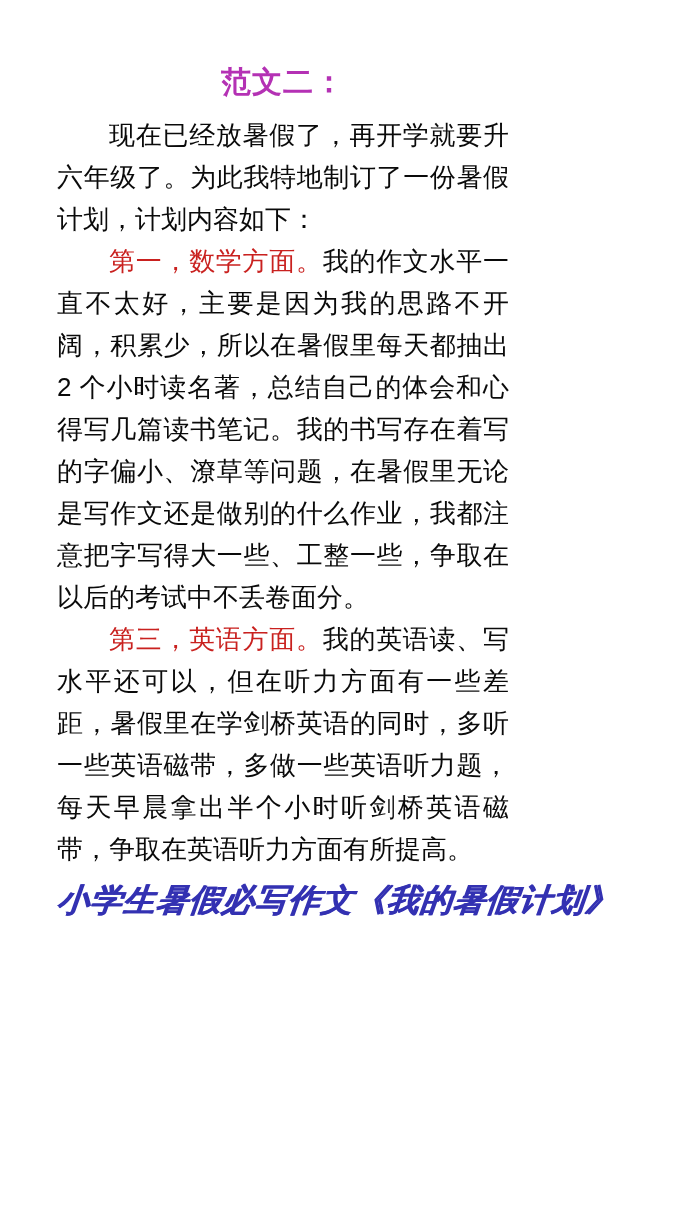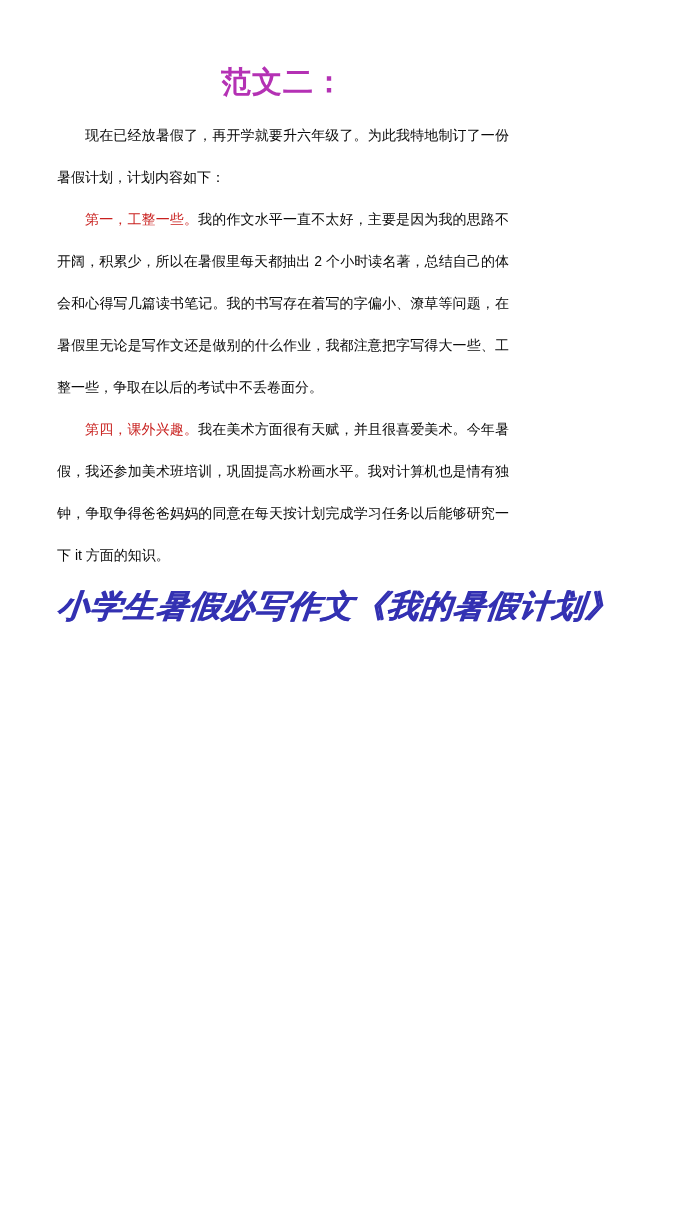--- a/index.html
+++ b/index.html
@@ -23,21 +23,21 @@
   .doc-title {
     margin: 0 0 14px 0;
     text-align: center;
     font-size: 30px;
     line-height: 36px;
     font-weight: bold;
     color: var(--title, #b431b4);
     letter-spacing: 1px;
   }
   .body-text {
-    font-size: 14px;
+    font-size: 26px;
     line-height: 42px;
     color: var(--body, #0a0a0a);
     text-align: justify;
     text-justify: inter-character;
   }
   .para {
     margin: 0;
     text-indent: 2em;
   }
   .para:nth-of-type(6) {
@@ -65,25 +65,25 @@
 <body>
 
 <div class="doc">
 
   <h1 class="doc-title">范文二：</h1>
 
   <div class="body-text">
 
     <p class="para"><span class="lead"></span><span>现在已经放暑假了，再开学就要升六年级了。为此我特地制订了一份暑假计划，计划内容如下：</span></p>
 
-    <p class="para"><span class="lead">第一，工整一些。</span><span>我的作文水平一直不太好，主要是因为我的思路不开阔，积累少，所以在暑假里每天都抽出 2 个小时读名著，总结自己的体会和心得写几篇读书笔记。我的书写存在着写的字偏小、潦草等问题，在暑假里无论是写作文还是做别的什么作业，我都注意把字写得大一些、工整一些，争取在以后的考试中不丢卷面分。</span></p>
+    <p class="para"><span class="lead">第一，数学方面。</span><span>我的作文水平一直不太好，主要是因为我的思路不开阔，积累少，所以在暑假里每天都抽出 2 个小时读名著，总结自己的体会和心得写几篇读书笔记。我的书写存在着写的字偏小、潦草等问题，在暑假里无论是写作文还是做别的什么作业，我都注意把字写得大一些、工整一些，争取在以后的考试中不丢卷面分。</span></p>
 
 
+    <p class="para"><span class="lead">第三，英语方面。</span><span>我的英语读、写水平还可以，但在听力方面有一些差距，暑假里在学剑桥英语的同时，多听一些英语磁带，多做一些英语听力题，每天早晨拿出半个小时听剑桥英语磁带，争取在英语听力方面有所提高。</span></p>
 
-    <p class="para"><span class="lead">第四，课外兴趣。</span><span>我在美术方面很有天赋，并且很喜爱美术。今年暑假，我还参加美术班培训，巩固提高水粉画水平。我对计算机也是情有独钟，争取争得爸爸妈妈的同意在每天按计划完成学习任务以后能够研究一下 it 方面的知识。</span></p>
 
 
 
   </div>
 
   <div class="doc-footer">小学生暑假必写作文《我的暑假计划》</div>
 
 </div>
 
 </body></html>

